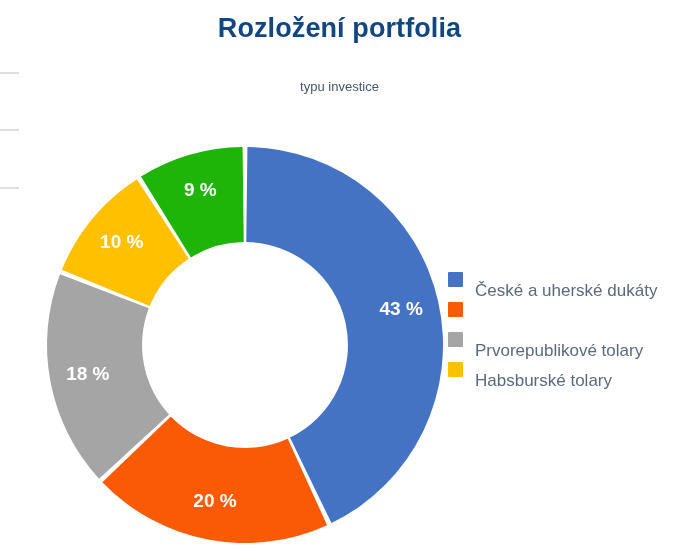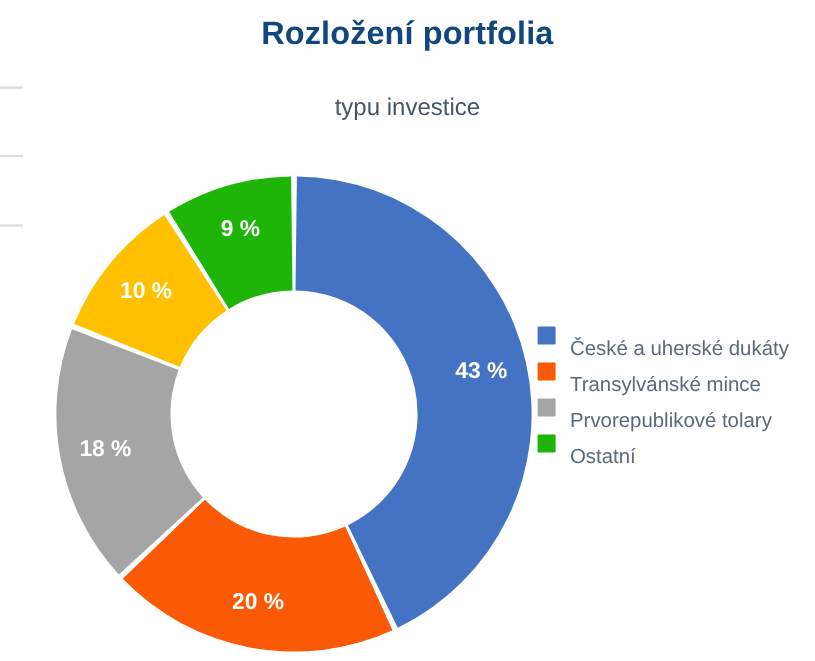--- a/index.html
+++ b/index.html
@@ -45,21 +45,21 @@
     font-weight: bold;
     color: #11467f;
     letter-spacing: 0.1px;
   }
   #chart-subtitle {
     position: absolute;
     left: 0;
     right: 0;
     top: 79px;
     text-align: center;
-    font-size: 20px;
+    font-size: 13px;
     font-weight: normal;
     color: #45566a;
   }
 
   
   #donut-wrap {
     position: absolute;
     left: 47px;
     top: 147px;
     width: 396px;
@@ -141,25 +141,24 @@
     </svg>
   </div>
 
   <div id="legend">
       <div class="legend-item">
         <span class="legend-swatch" style="background: rgb(69, 115, 196);"></span>
         <span class="legend-label">České a uherské dukáty</span>
       </div>
       <div class="legend-item">
         <span class="legend-swatch" style="background: rgb(250, 90, 5);"></span>
-        <span class="legend-label">Transylvánské mince</span>
       </div>
       <div class="legend-item">
         <span class="legend-swatch" style="background: rgb(165, 165, 165);"></span>
         <span class="legend-label">Prvorepublikové tolary</span>
       </div>
       <div class="legend-item">
-        <span class="legend-swatch" style="background: rgb(31, 180, 8);"></span>
-        <span class="legend-label">Ostatní</span>
+        <span class="legend-swatch" style="background: rgb(255, 192, 0);"></span>
+        <span class="legend-label">Habsburské tolary</span>
       </div>
     </div>
 
 </div>
 
 </body></html>

